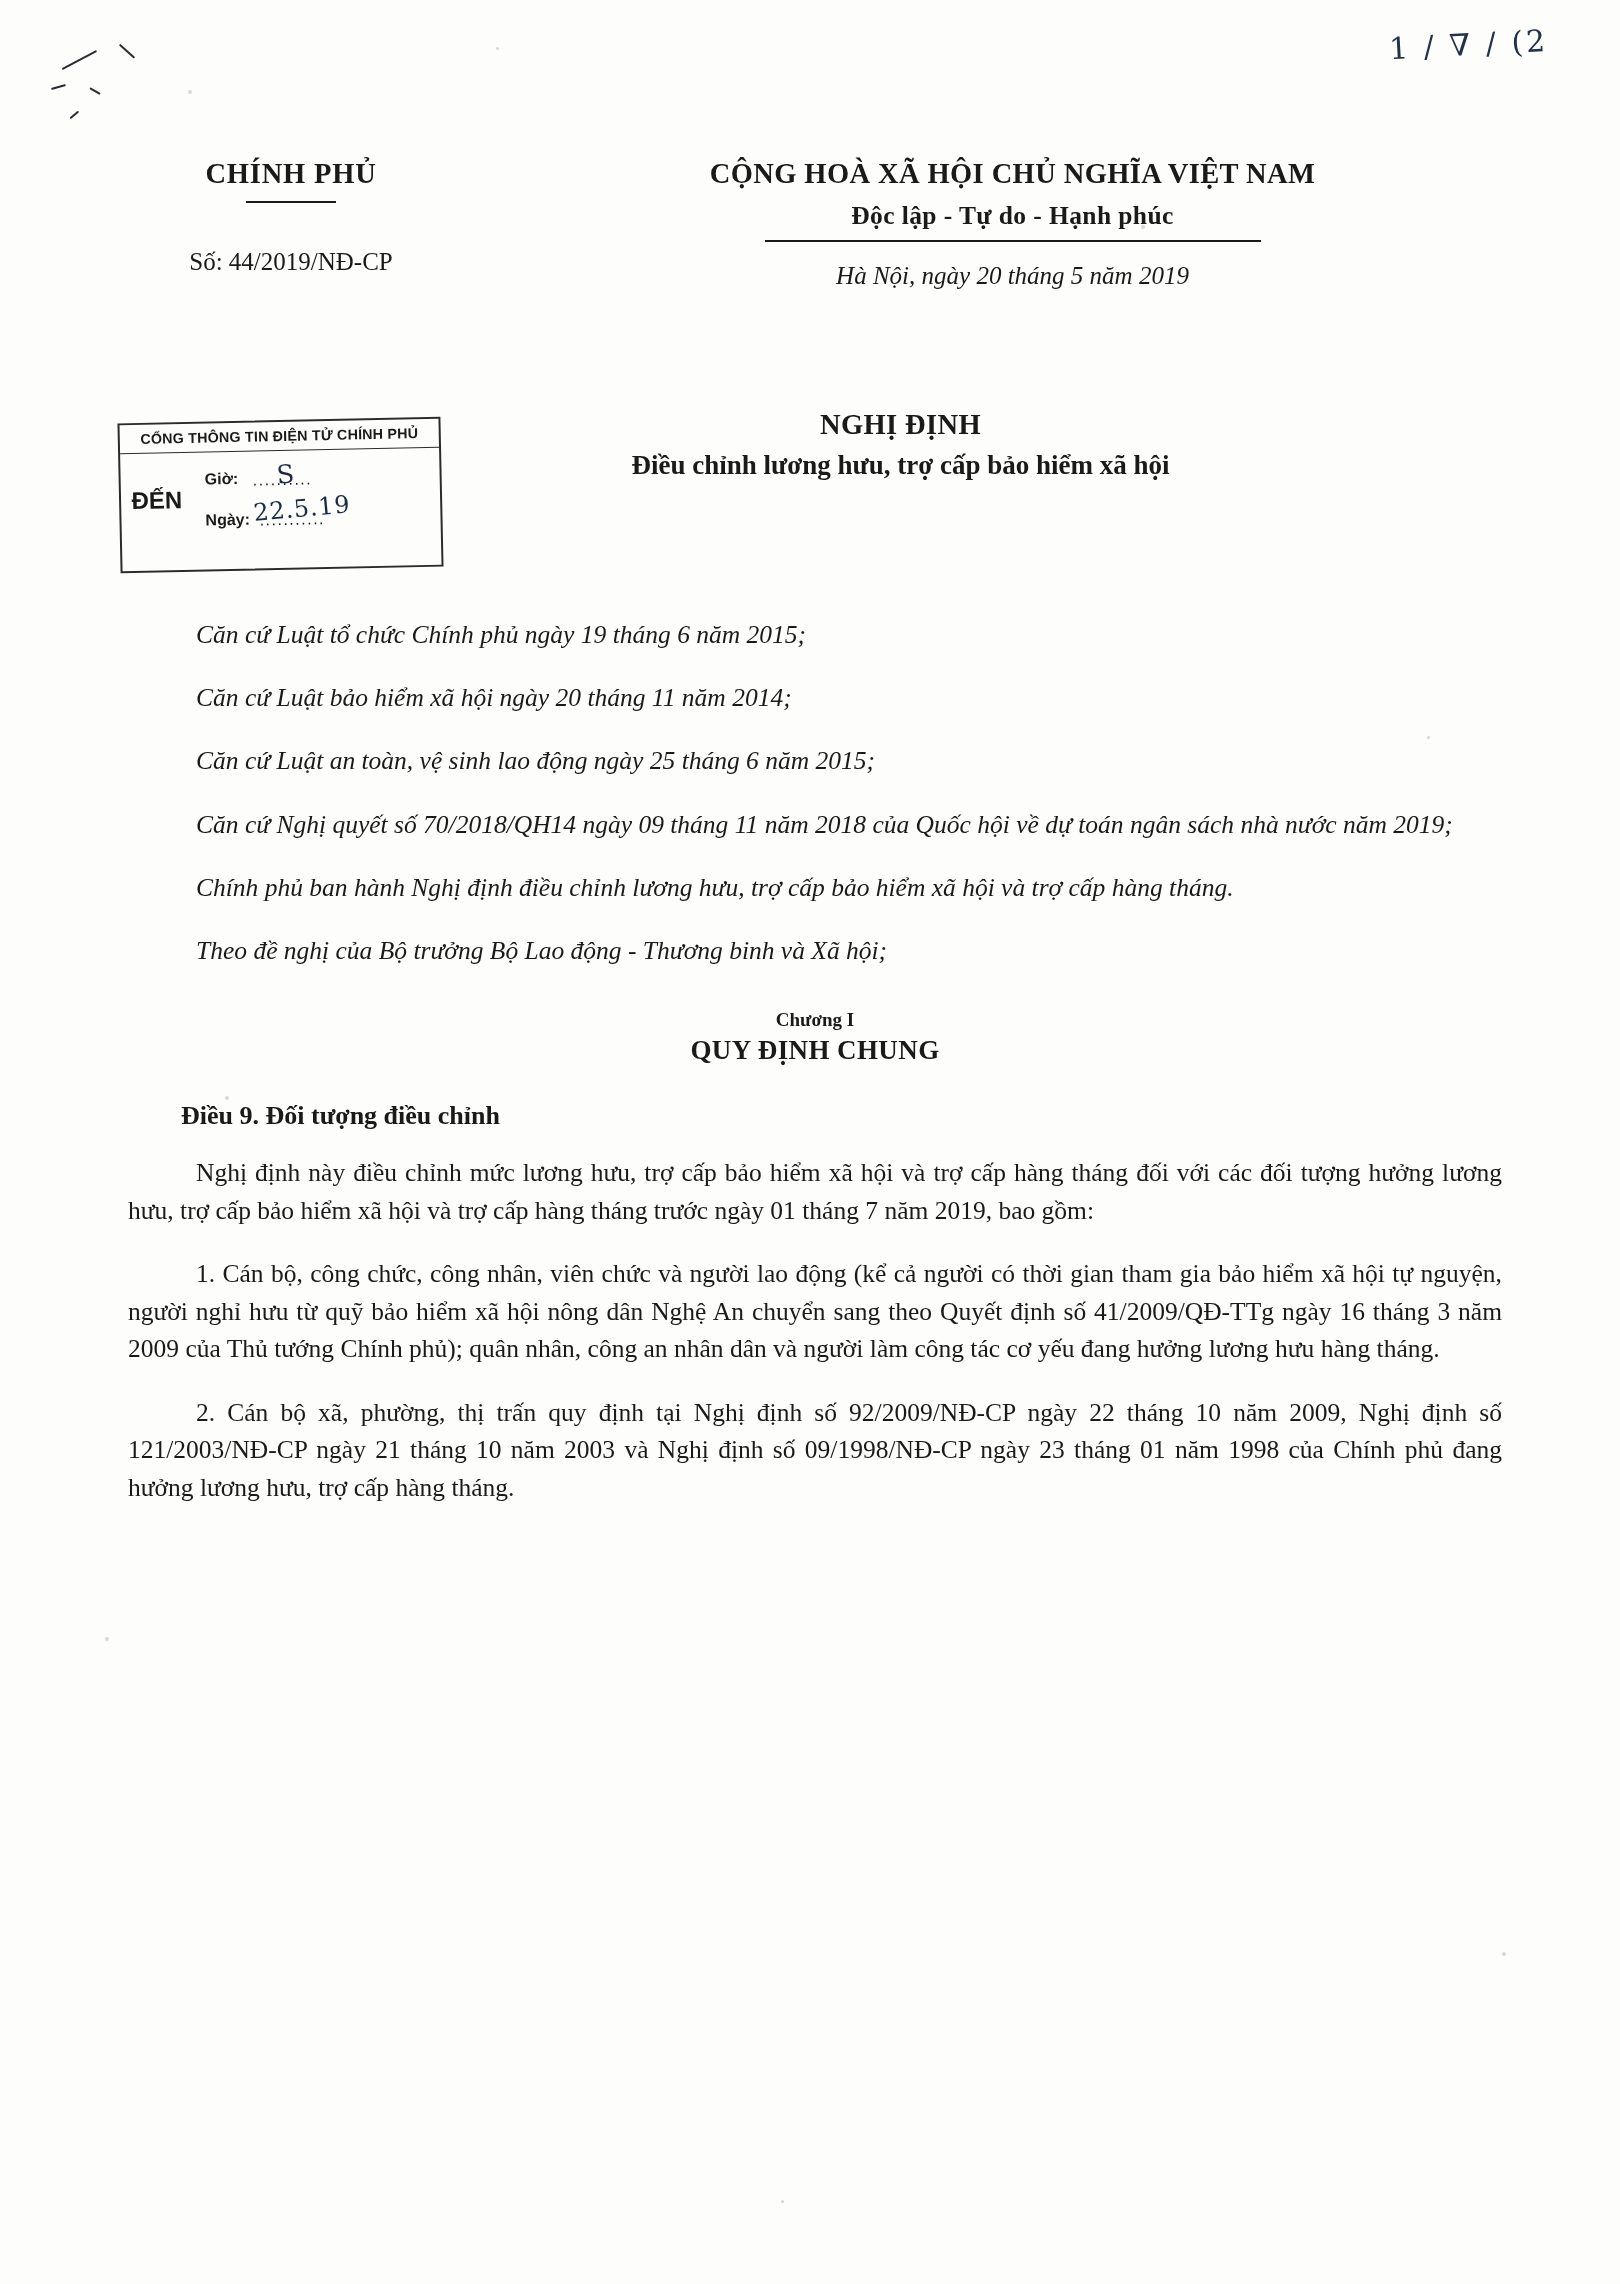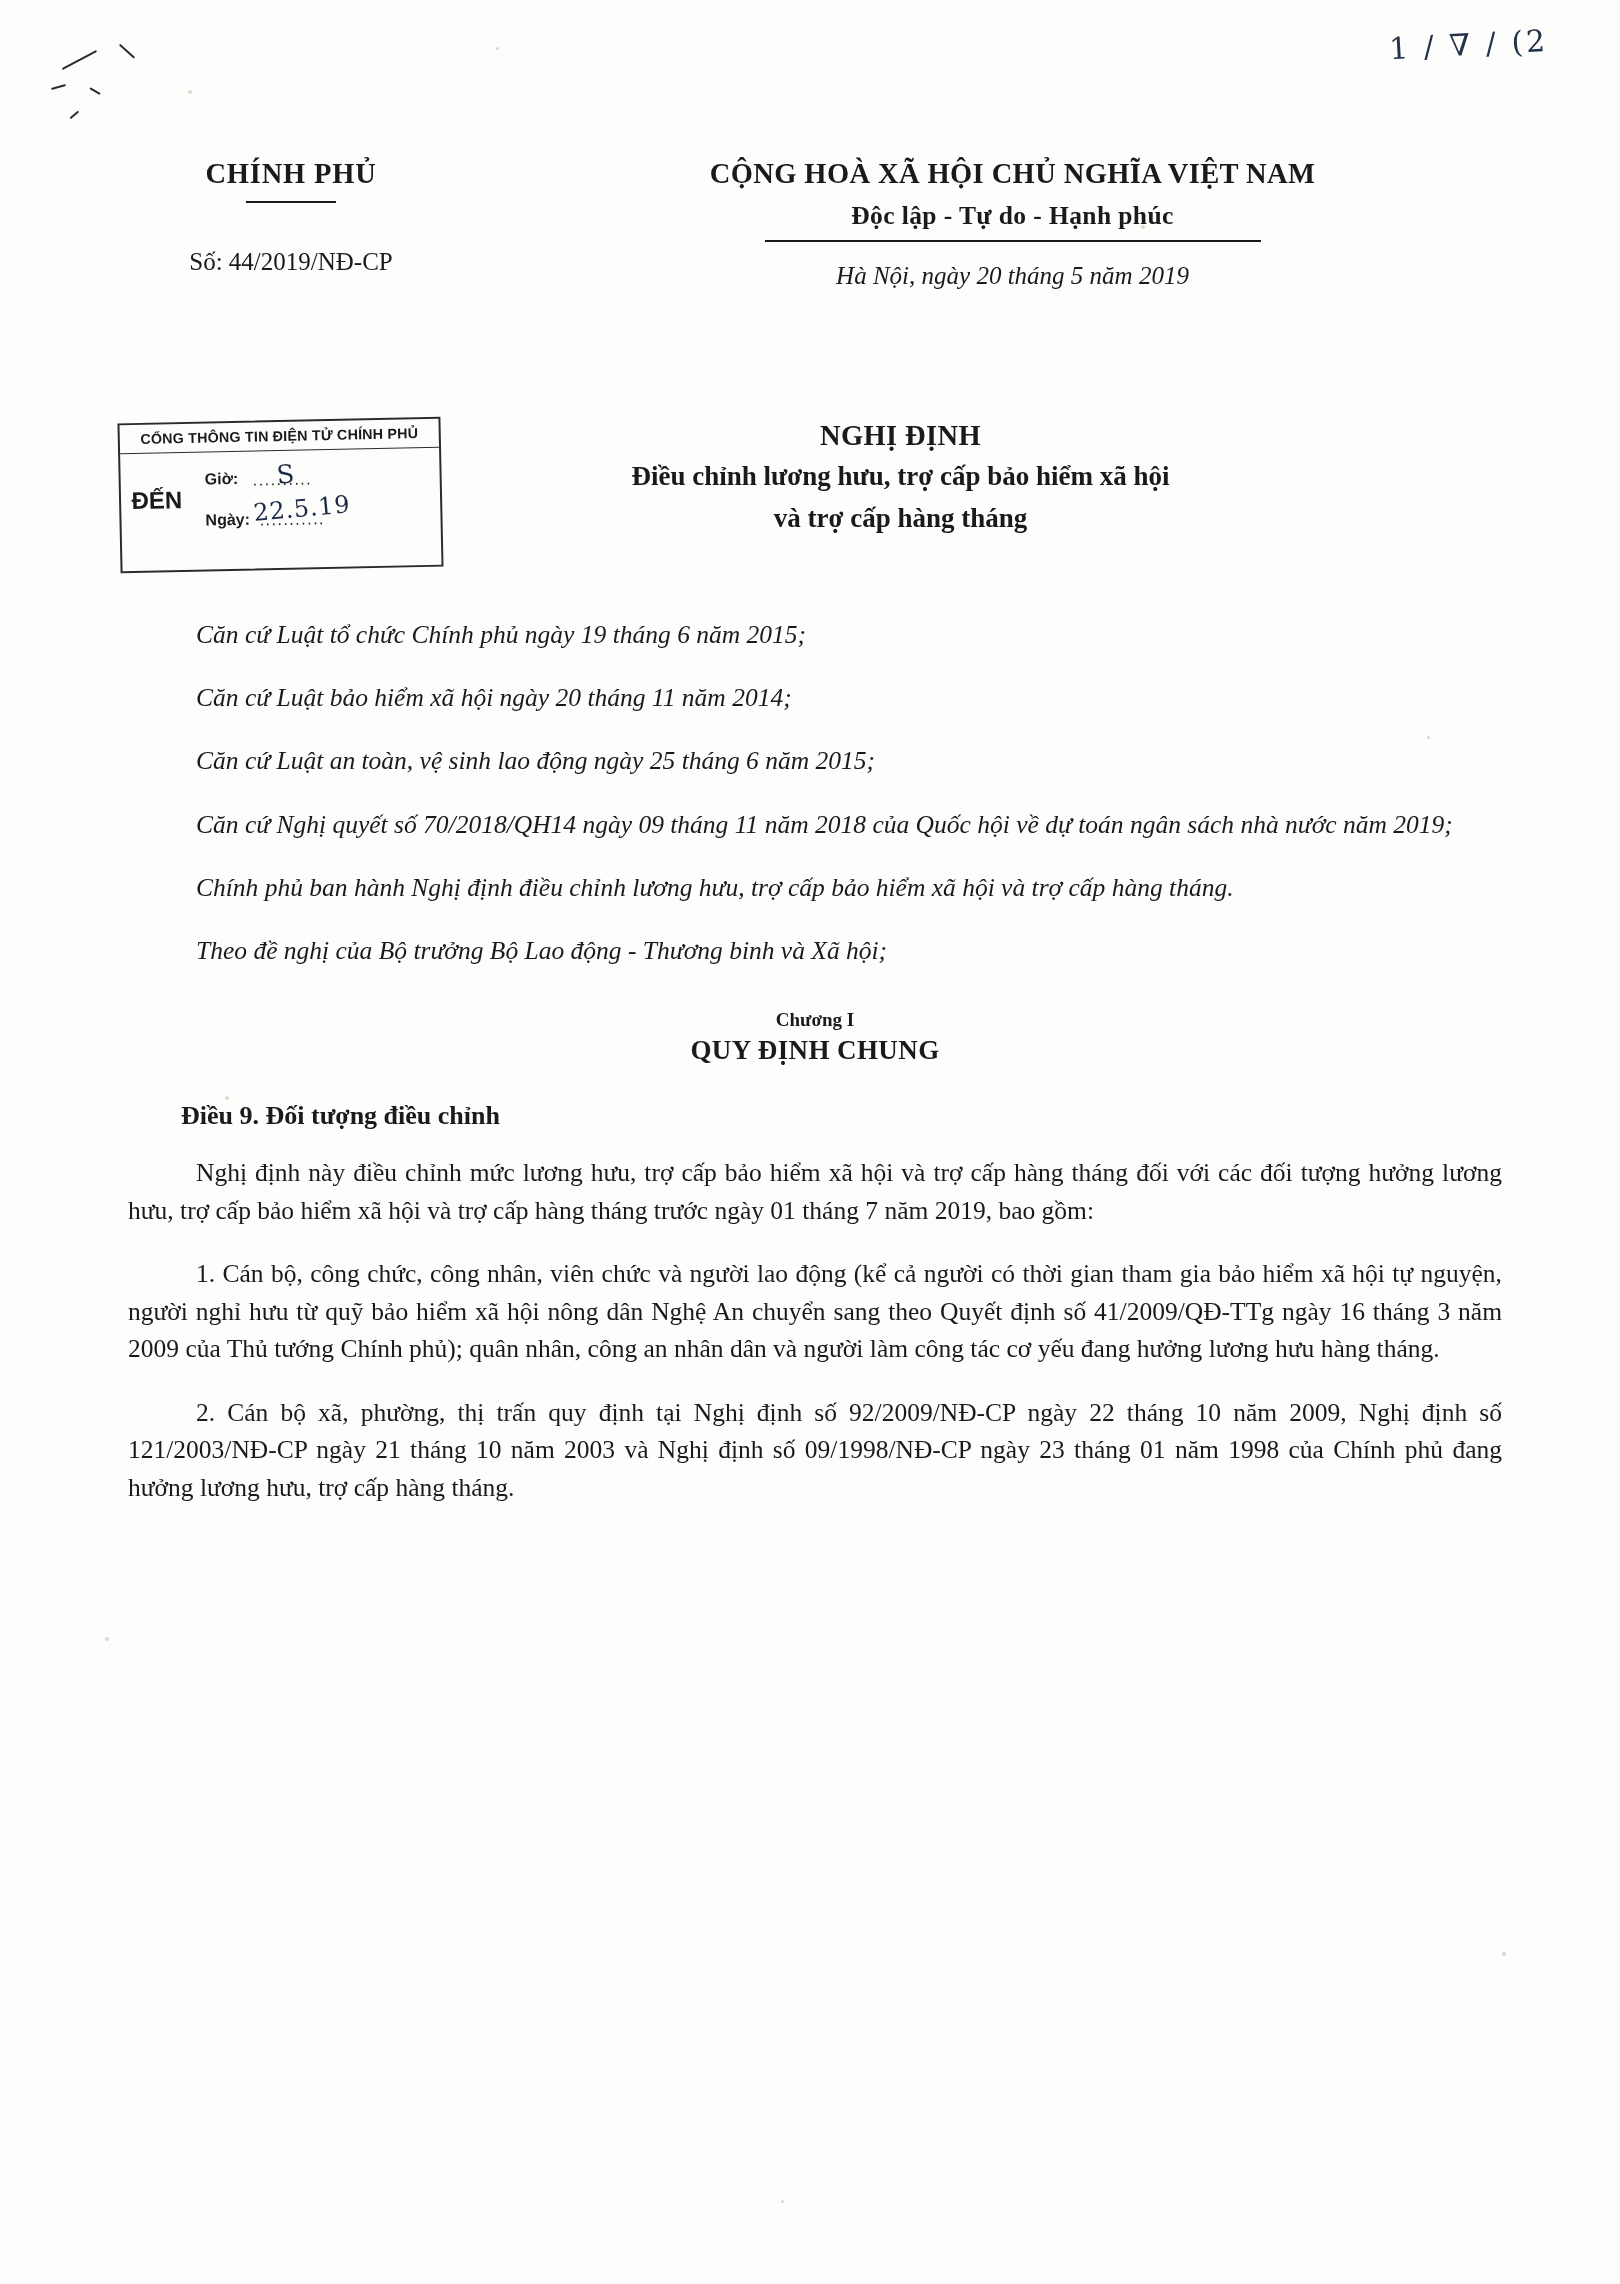--- a/index.html
+++ b/index.html
@@ -179,21 +179,21 @@
     font-size: 25.5px;
     color: #1b2a44;
     transform: rotate(-4deg);
   }
   .stamp-hand.gio { left: 156px; top: 7.5px; }
   .stamp-hand.ngay { left: 132px; top: 44px; font-size: 24px; letter-spacing: 0.8px; }
 
   
   .doc-title-block {
     position: absolute;
-    top: 420px;
+    top: 409px;
     left: 420px;
     width: 961px;
     text-align: center;
   }
   .doc-title {
     font-size: 28.5px;
     font-weight: bold;
     letter-spacing: 0.4px;
   }
   .doc-subtitle {
@@ -292,21 +292,20 @@
       <div class="stamp-hand gio">S</div>
       <div class="stamp-lbl ngay">Ngày:</div>
       <div class="stamp-dots ngay">...........</div>
       <div class="stamp-hand ngay">22.5.19</div>
     </div>
   </div>
 
   <div class="doc-title-block">
     <div class="doc-title">NGHỊ ĐỊNH</div>
     <div class="doc-subtitle">Điều chỉnh lương hưu, trợ cấp bảo hiểm xã hội</div>
-    <div class="doc-subtitle">và trợ cấp hàng tháng</div>
   </div>
 
   <div class="body">
 
     <p class="preamble">Căn cứ Luật tổ chức Chính phủ ngày 19 tháng 6 năm 2015;</p>
     <p class="preamble">Căn cứ Luật bảo hiểm xã hội ngày 20 tháng 11 năm 2014;</p>
     <p class="preamble">Căn cứ Luật an toàn, vệ sinh lao động ngày 25 tháng 6 năm 2015;</p>
     <p class="preamble">Căn cứ Nghị quyết số 70/2018/QH14 ngày 09 tháng 11 năm 2018 của Quốc hội về dự toán ngân sách nhà nước năm 2019;</p>
     <p class="preamble">Chính phủ ban hành Nghị định điều chỉnh lương hưu, trợ cấp bảo hiểm xã hội và trợ cấp hàng tháng.</p>
     <p class="preamble">Theo đề nghị của Bộ trưởng Bộ Lao động - Thương binh và Xã hội;</p>

